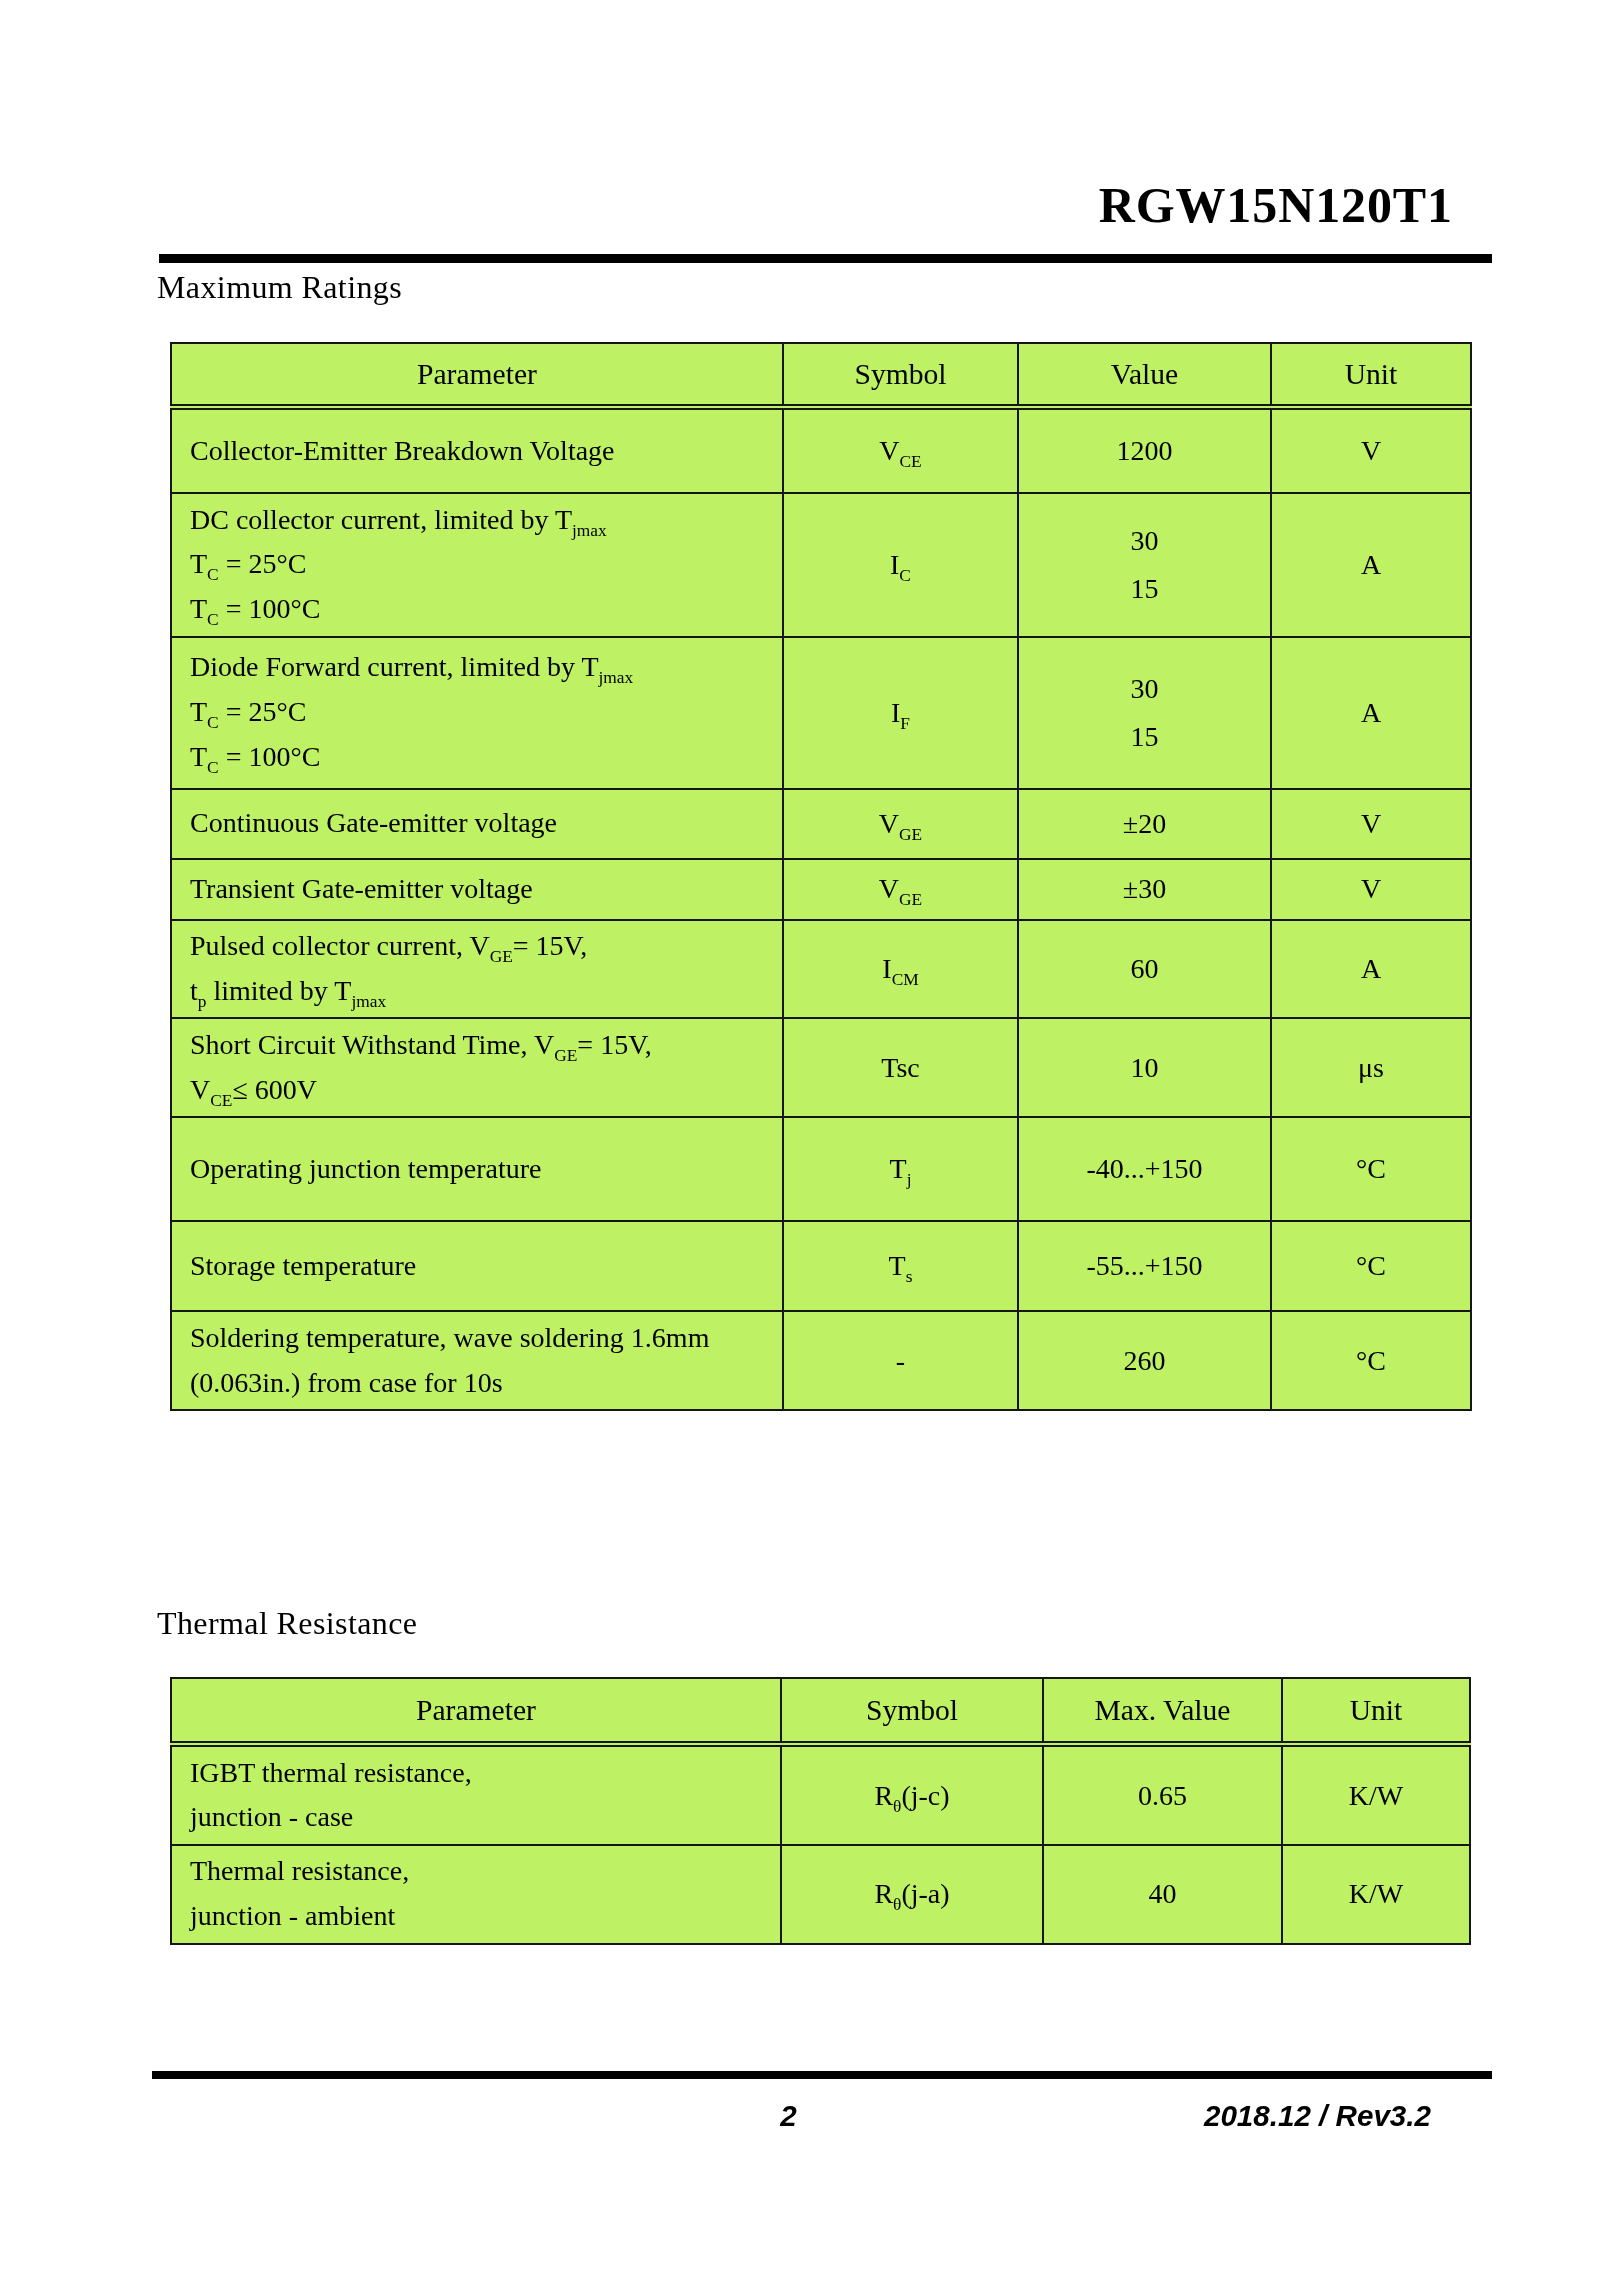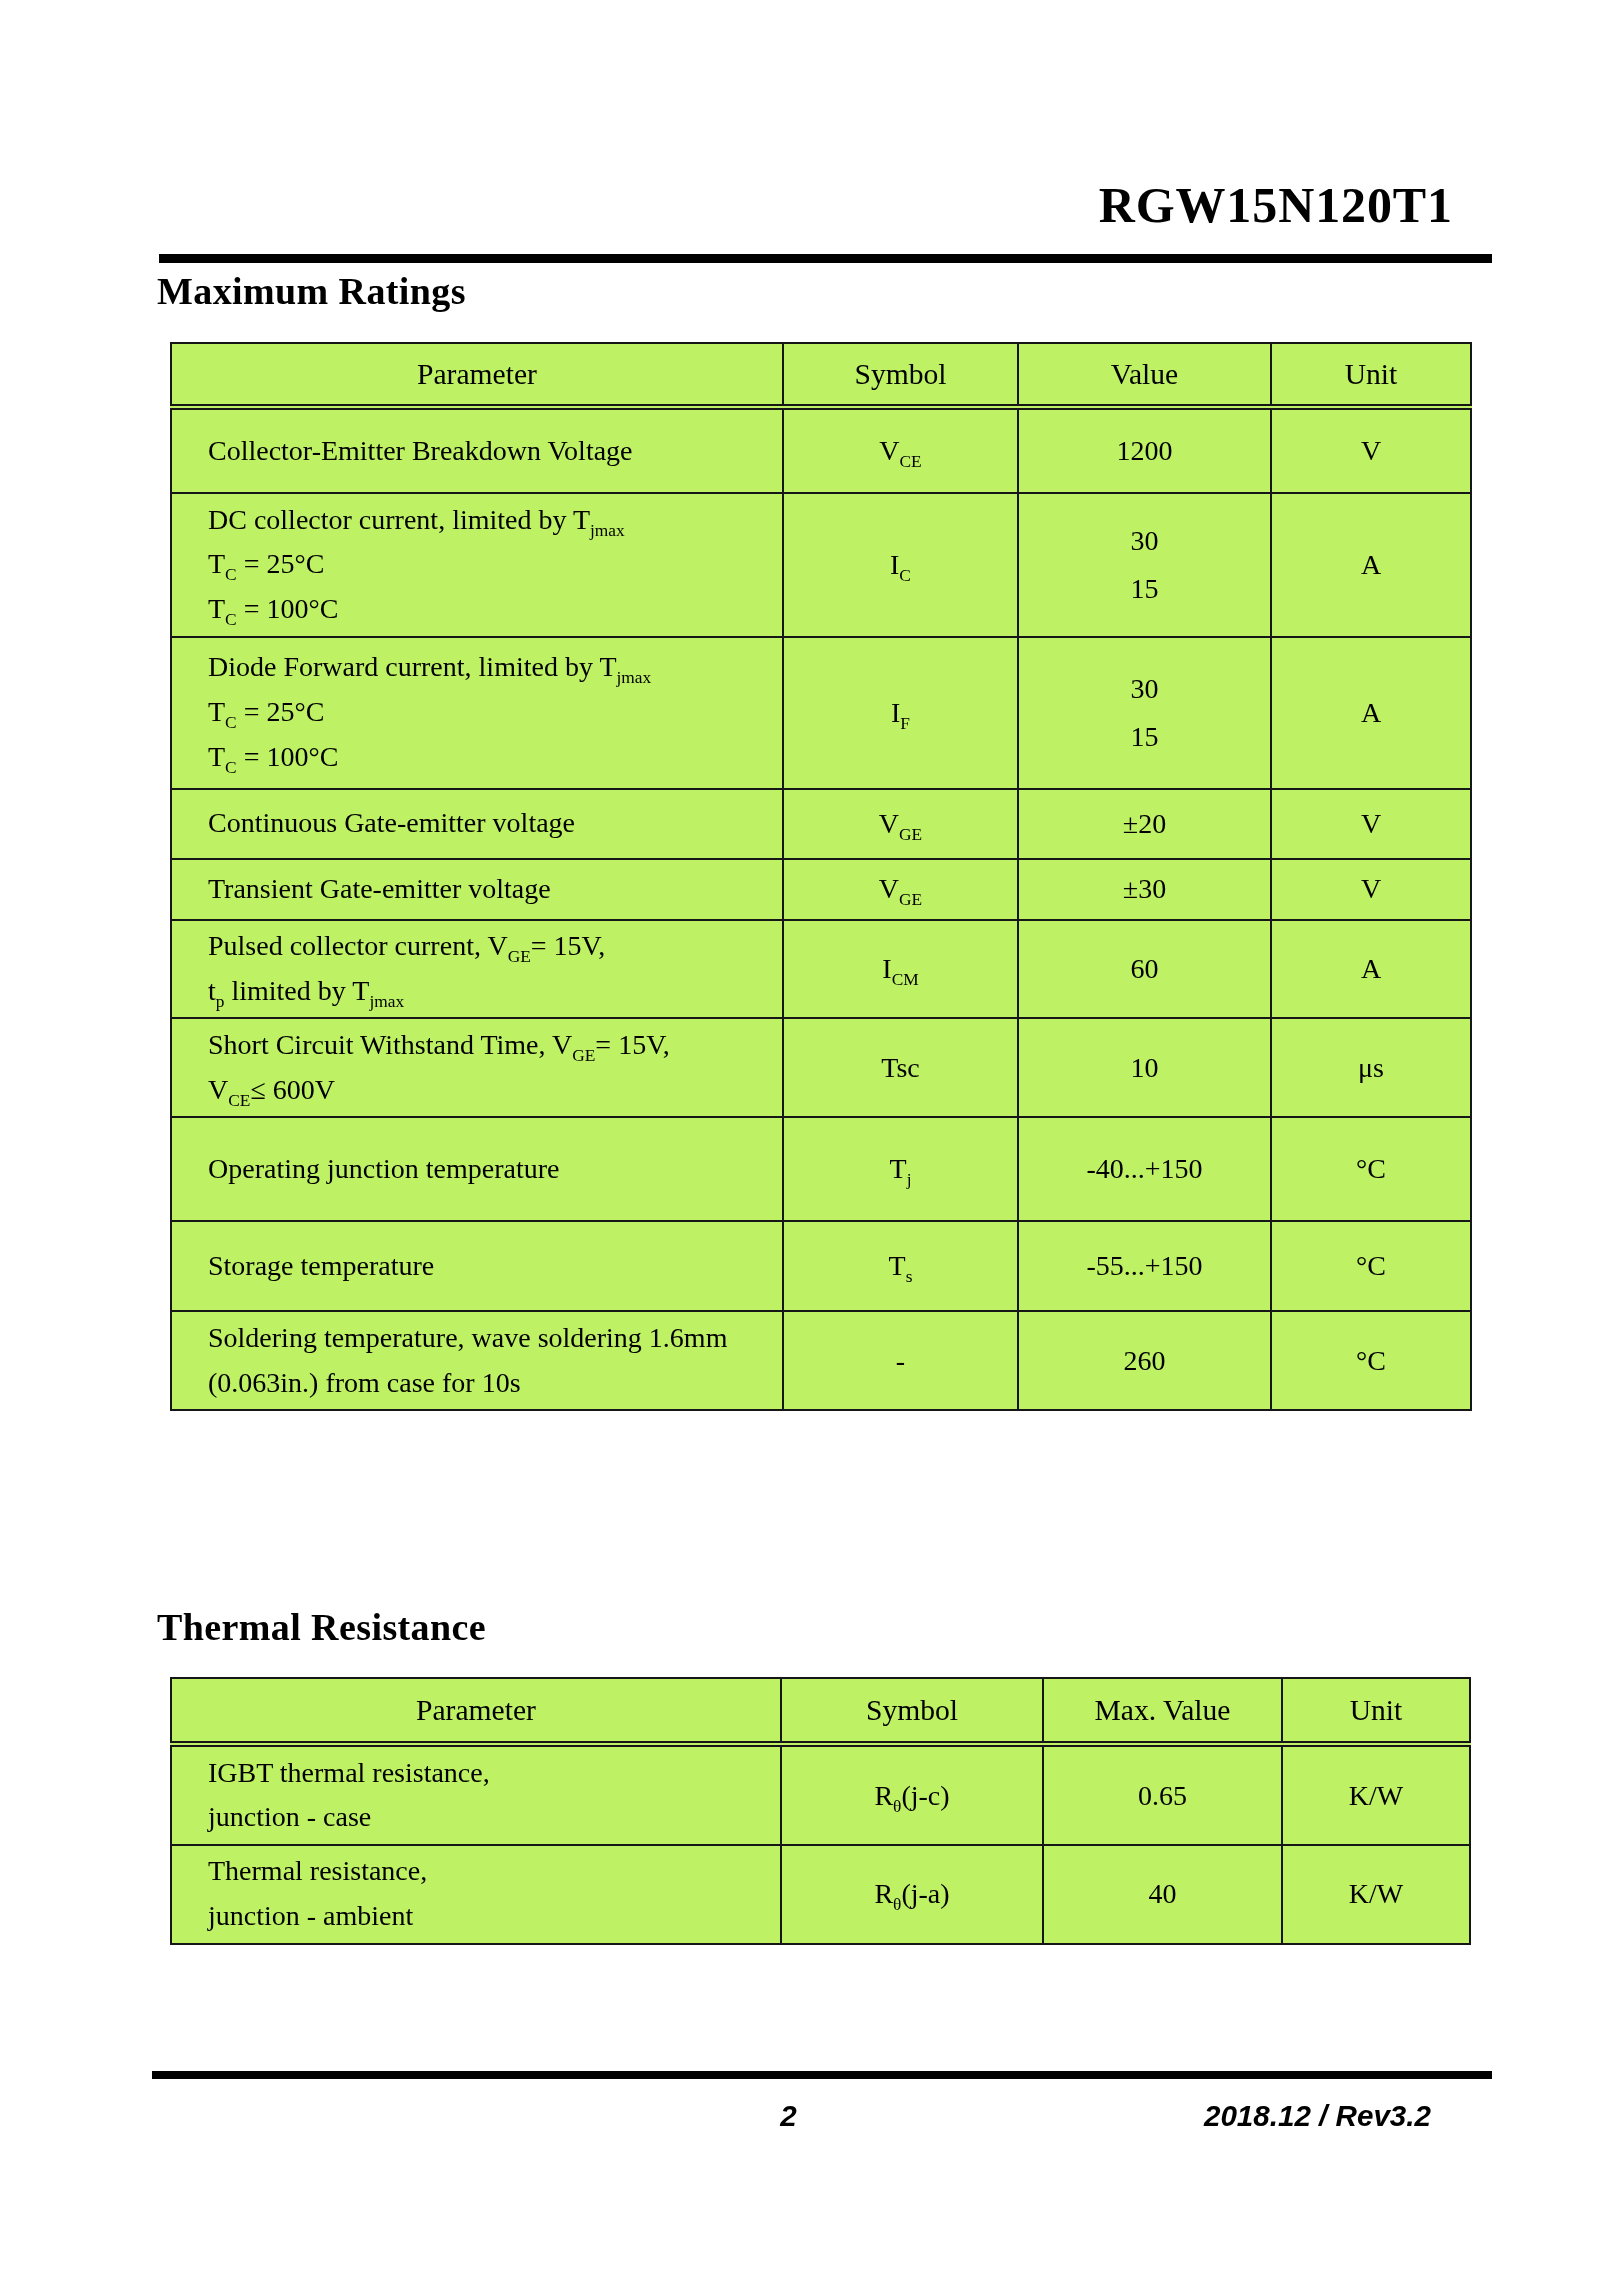--- a/index.html
+++ b/index.html
@@ -27,22 +27,22 @@
   }
   .rule-bottom{
     position:absolute;
     left:152px;top:2071px;
     width:1340px;height:8px;
     background:#000;
   }
   .sec-heading{
     position:absolute;
     left:157px;
-    font-size:38px;
-    font-weight:bold;
+    font-size:32px;
+    font-weight:normal;
     letter-spacing:0.4px;
   }
   #heading-max{top:269px;}
   #heading-thermal{top:1605px;}
 
   table{
     position:absolute;
     left:170px;
     border-collapse:collapse;
     table-layout:fixed;
@@ -58,21 +58,21 @@
     overflow:hidden;
   }
   thead th{
     font-weight:normal;
     font-size:29.6px;
     text-align:center;
     border-bottom:6.3px double #161616;
   }
   td.param{
     text-align:left;
-    padding-left:36px;
+    padding-left:18px;
     font-size:28px;
     line-height:1.6;
   }
   td.c{
     text-align:center;
     font-size:28px;
     line-height:1.7;
   }
   sub{font-size:0.62em;line-height:0;}
 

